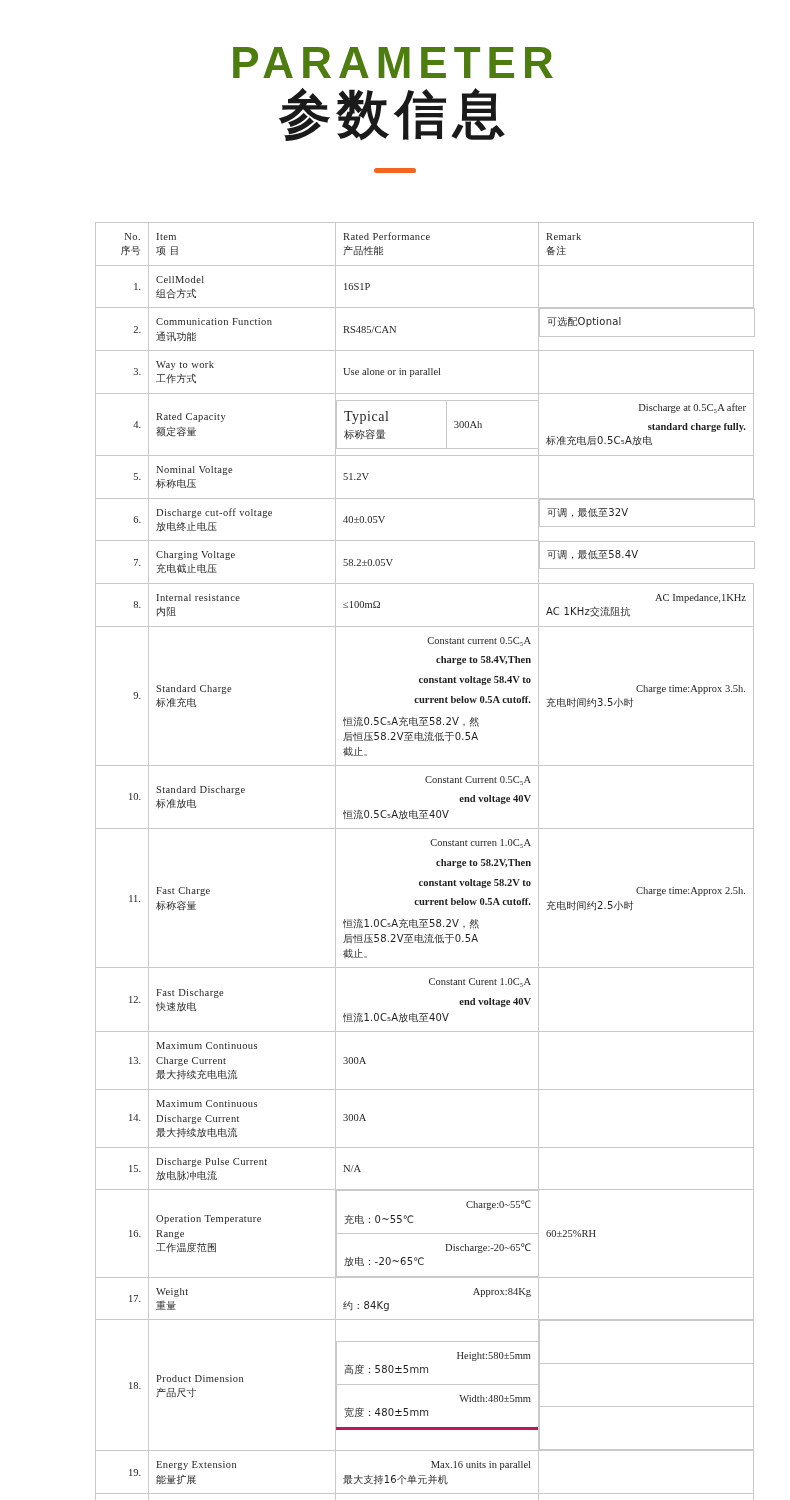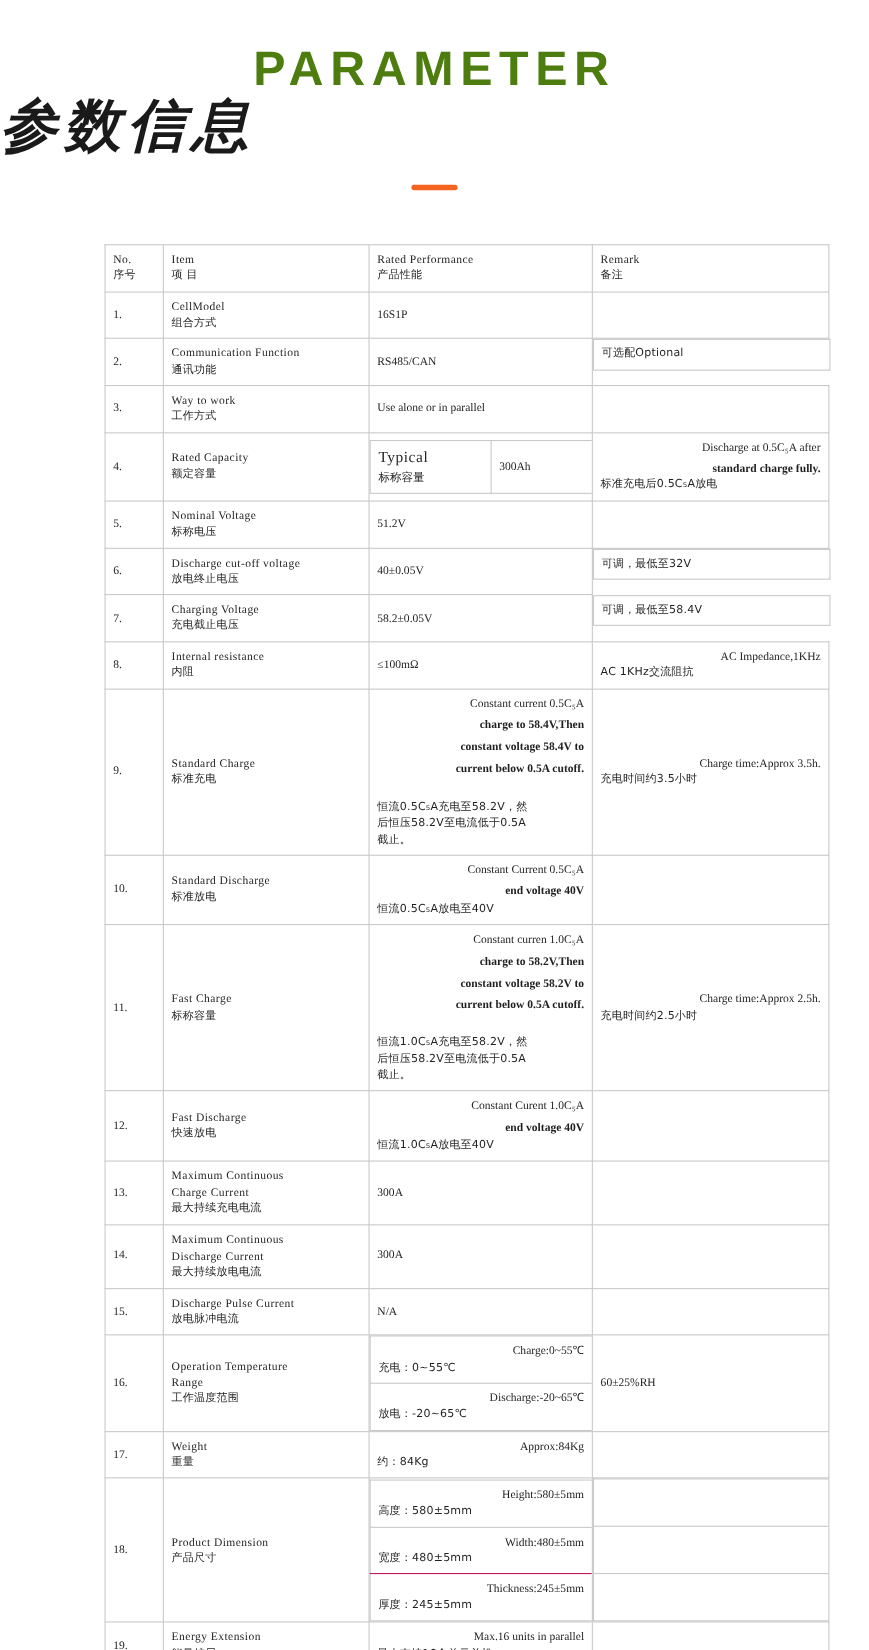--- a/index.html
+++ b/index.html
@@ -38,26 +38,26 @@
     letter-spacing: 6px;
     color: #4d7c0f;
     user-select: none;
     white-space: nowrap;
   }
   .main-title {
     position: absolute;
     top: 80px;
     left: 0;
     width: 790px;
+    text-align: center;
     font-family: "Liberation Sans", sans-serif;
     font-weight: bold;
     font-size: 52px;
     letter-spacing: 6px;
     color: #1a1a1a;
-    font-style: italic;
   }
   .accent-bar {
     position: absolute;
     top: 168px;
     left: 50%;
     transform: translateX(-50%);
     width: 42px;
     height: 5px;
     border-radius: 3px;
     background: #f4641f;
@@ -78,36 +78,36 @@
     color: #1f1f1f;
   }
   table.param td {
     border: 1px solid #c9c9c9;
     padding: 6px 7px;
     vertical-align: middle;
     word-break: break-word;
   }
   td.no {
     width: 38px;
-    text-align: left;
+    text-align: right;
     font-size: 10.5px;
   }
   td.item { width: 172px; }
   td.perf { width: 188px; }
   td.remark { width: 200px; }
   .en { display: block; letter-spacing: 0.4px; }
   .cn {
     display: block;
     font-family: "DejaVu Sans", sans-serif;
     font-size: 10px;
     letter-spacing: 0.2px;
   }
   .line { display: block; text-align: right; }
   .line + .line { margin-top: 4px; font-weight: bold; }
-  .blk { margin-top: 18px; }
+  .blk { margin-top: 6px; }
   
   .cap-split { padding: 0 !important; margin-left: 24px; }
   .cap-split table {
     width: 100%;
     border-collapse: collapse;
     table-layout: fixed;
   }
   .cap-split td {
     border: none;
     border-right: 1px solid #c9c9c9;
@@ -412,29 +412,23 @@
         <td class="perf cap-split">
           <table>
             <tbody>
                   <tr>
               <td style="border-bottom:1px solid #c9c9c9">
                 <span class="line">Height:580±5mm</span>
                 <span class="cn">高度：580±5mm</span>
               </td>
             </tr>
             <tr>
-              <td style="border-bottom:1px solid #be185d">
+              <td style="border-bottom:3px solid #be185d">
                 <span class="line">Width:480±5mm</span>
                 <span class="cn">宽度：480±5mm</span>
-              </td>
-            </tr>
-            <tr>
-              <td>
-                <span class="line">Thickness:245±5mm</span>
-                <span class="cn">厚度：245±5mm</span>
               </td>
             </tr>
           </tbody>
               </table>
         </td>
         <td class="remark cap-split">
           <table>
             <tbody>
                   <tr>
                     <td style="border-bottom:1px solid #c9c9c9;height:30px"></td>

